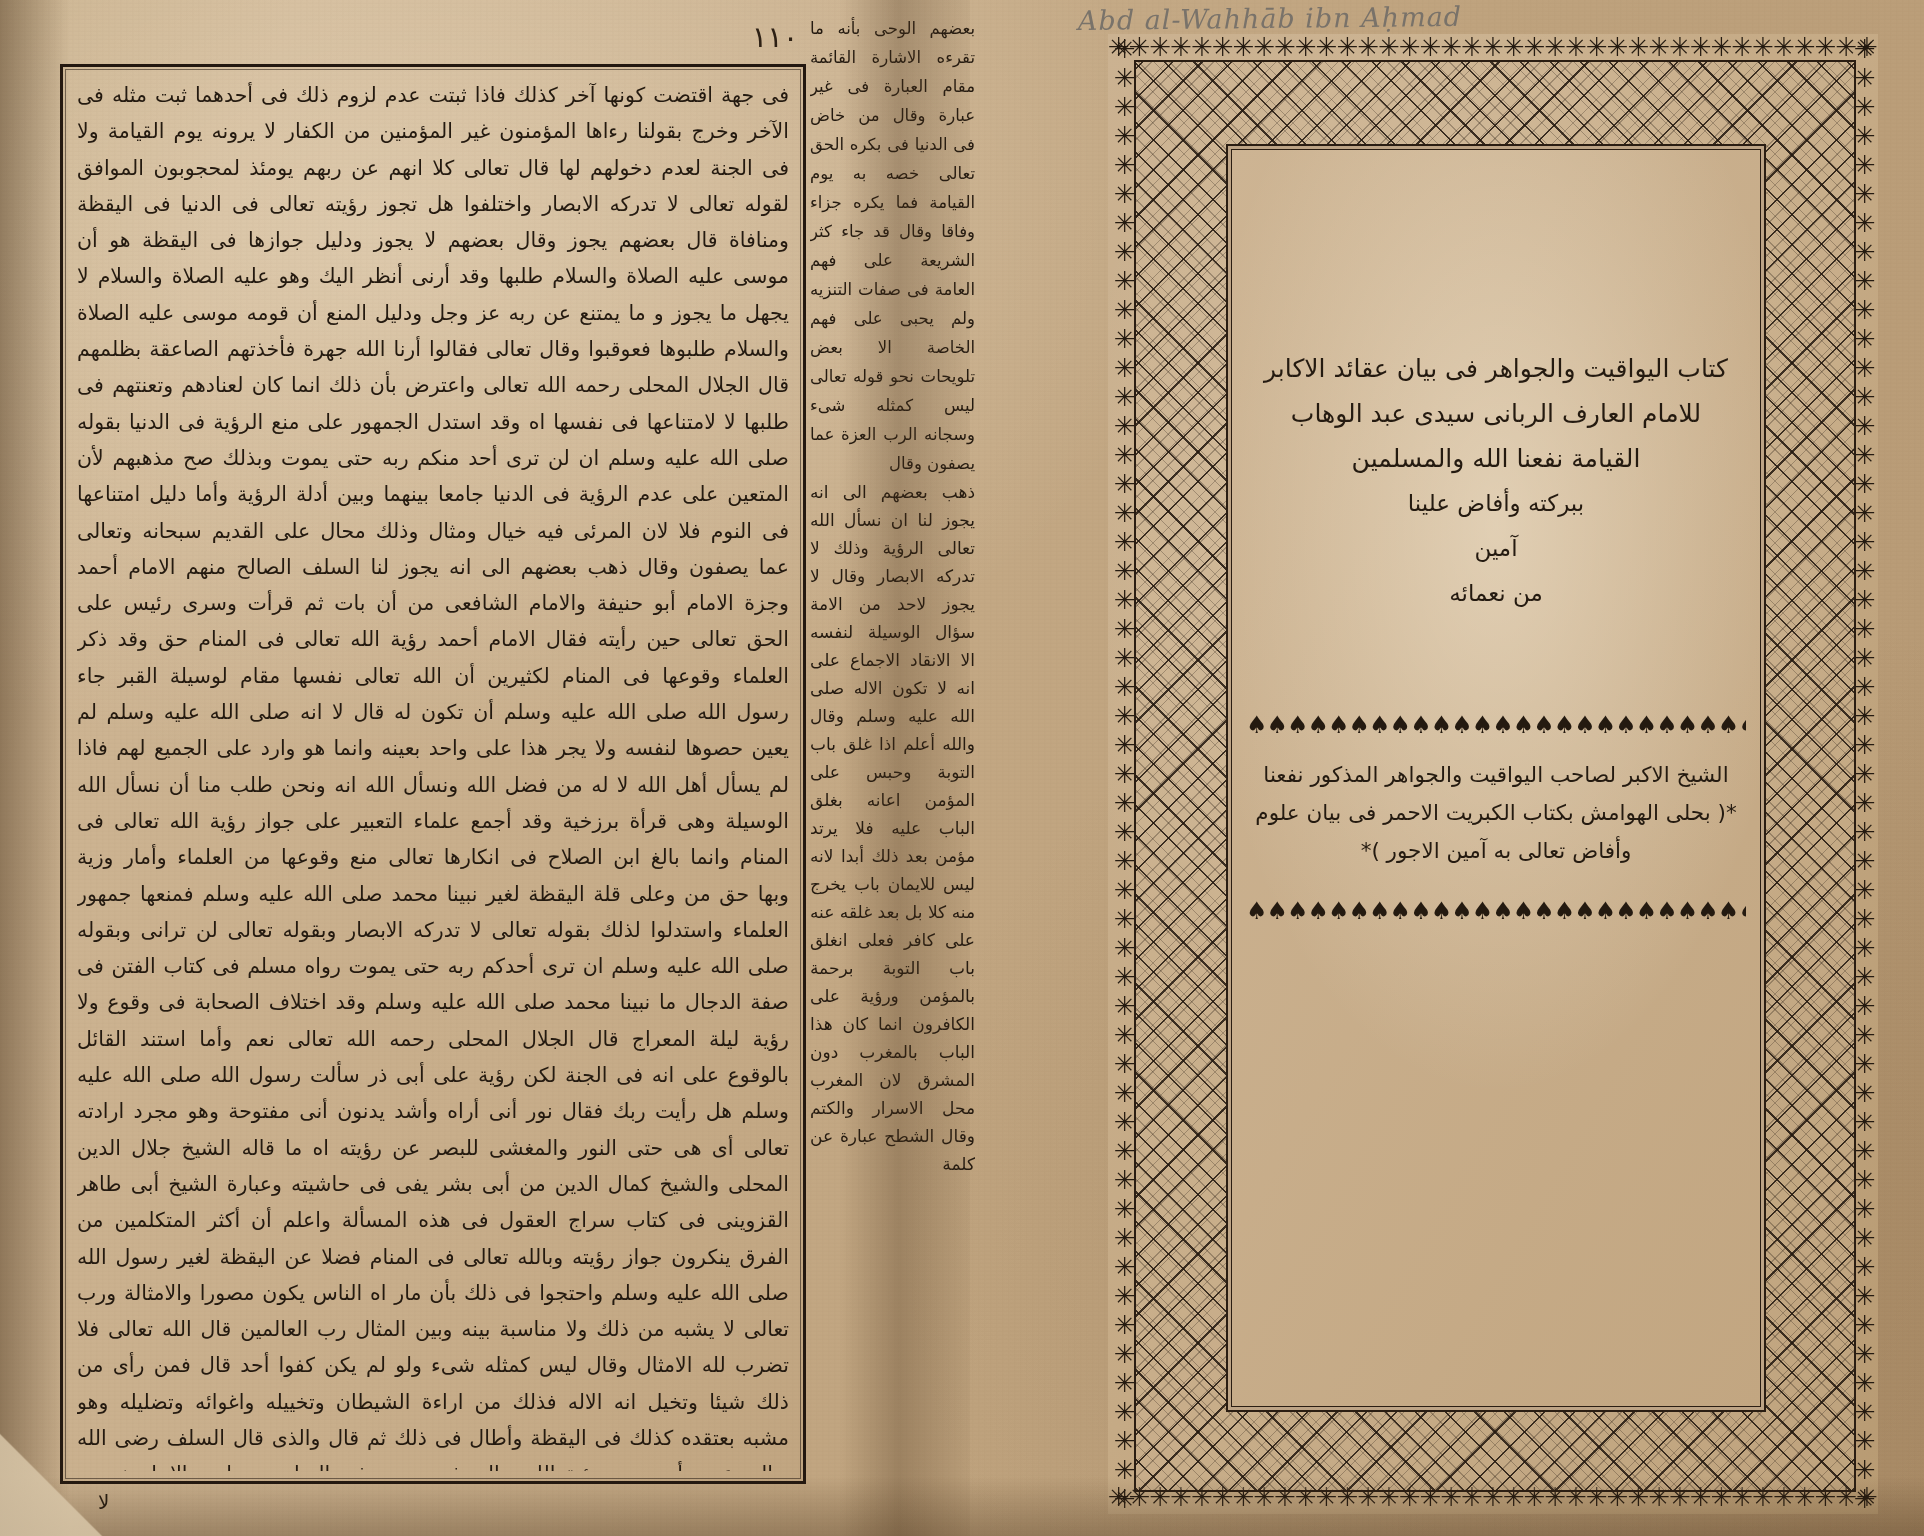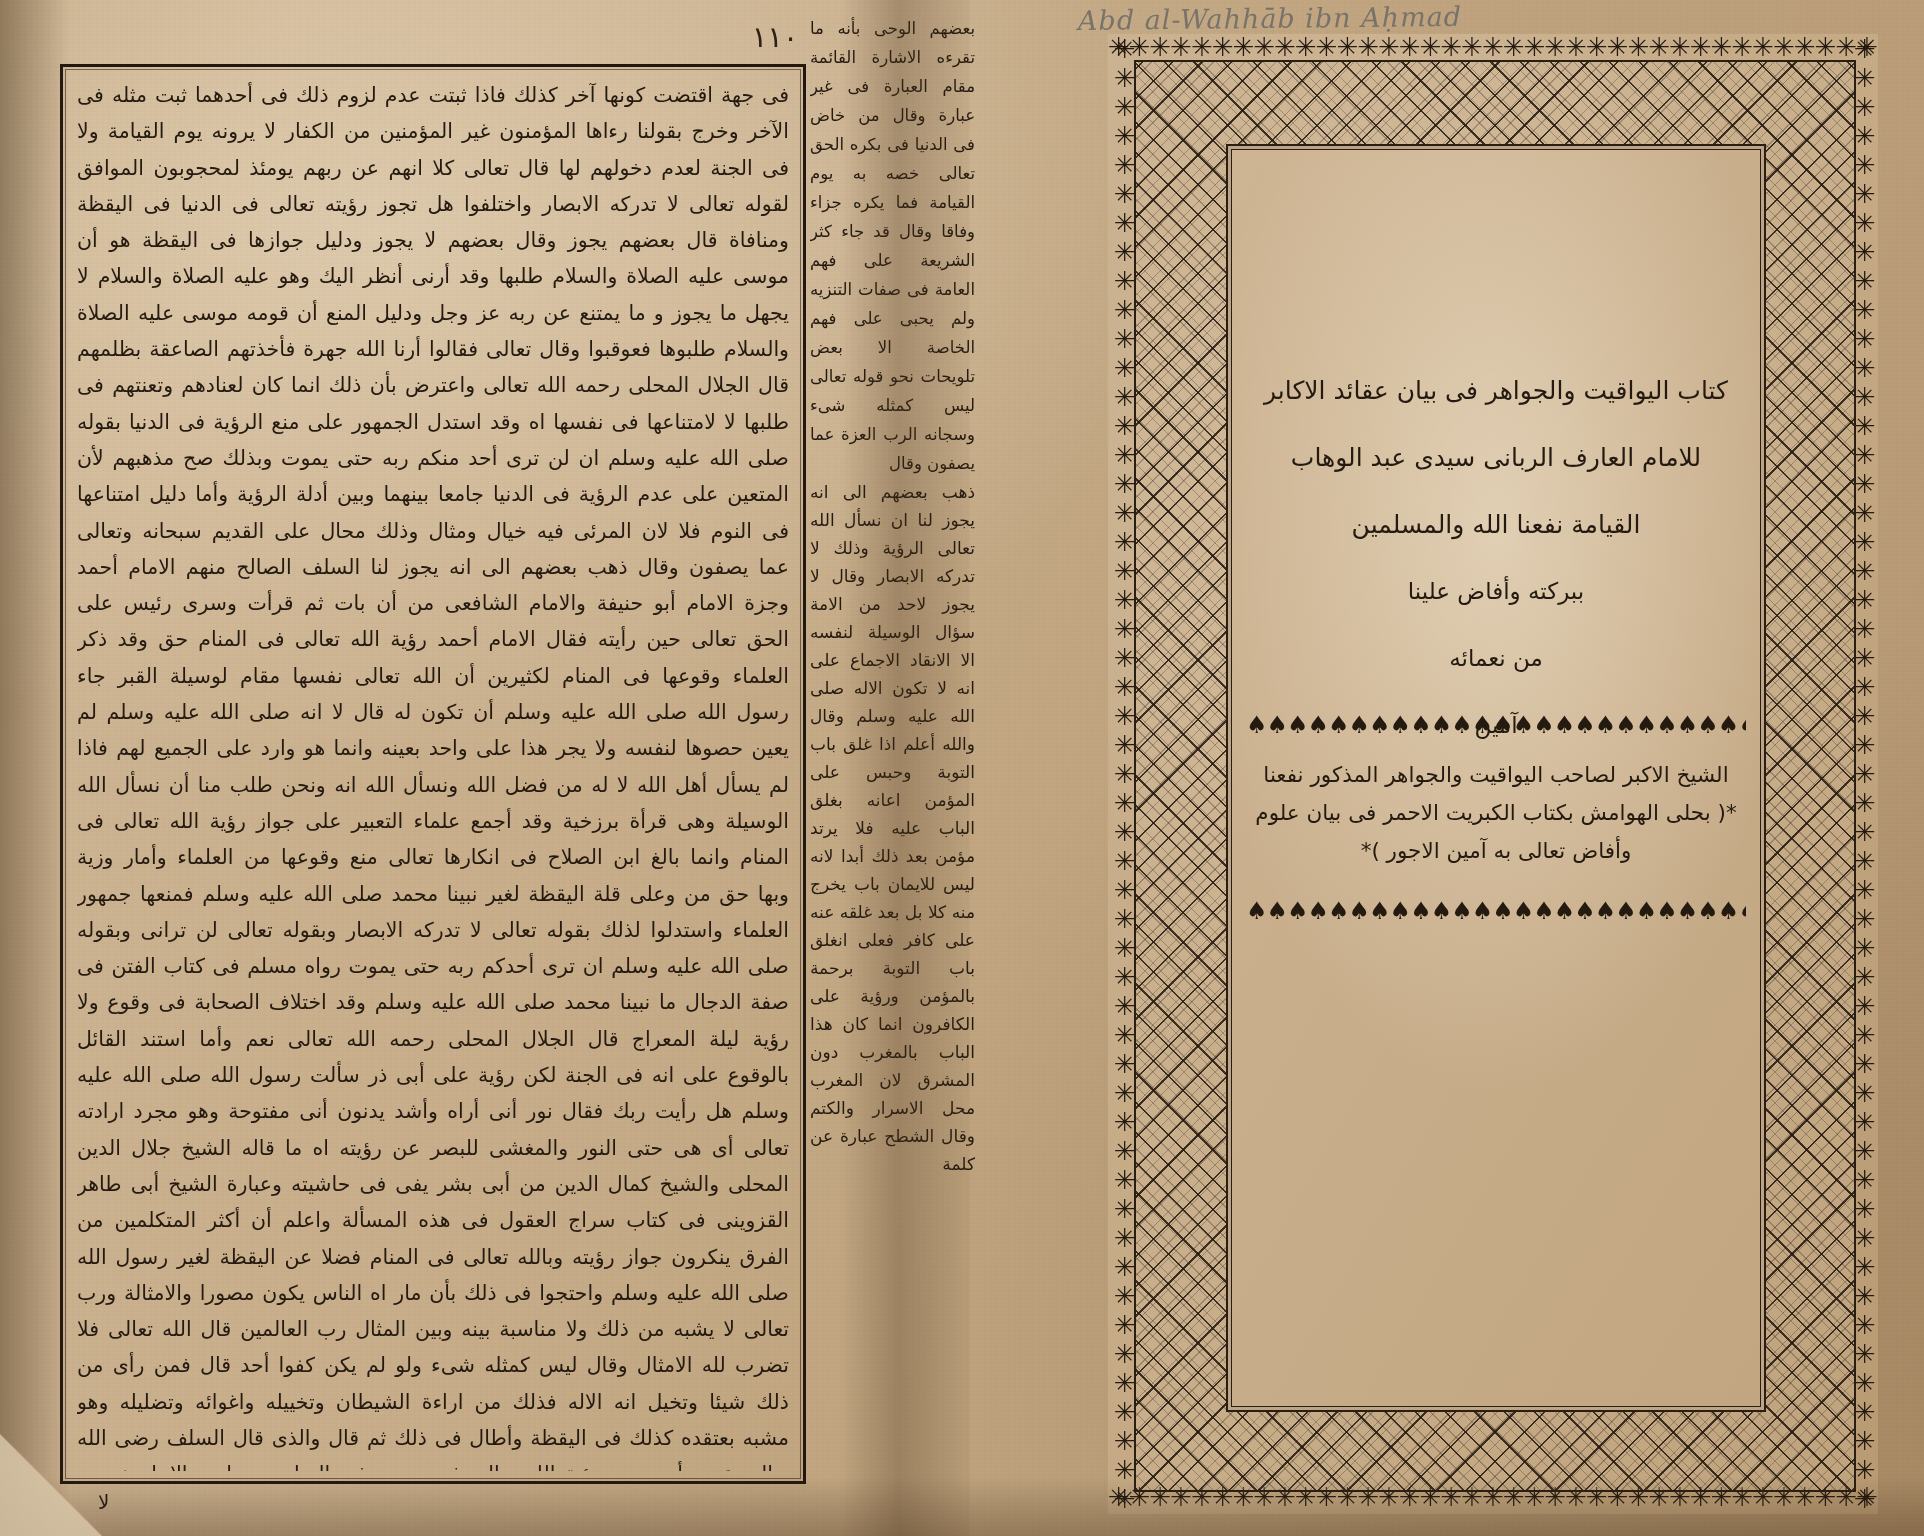--- a/index.html
+++ b/index.html
@@ -204,21 +204,20 @@
     top: 200px;
     width: 500px;
     direction: rtl;
     text-align: center;
     color: #241a10;
   }
   #title-block .l {
     font-size: 25px;
     line-height: 45px;
     white-space: nowrap;
-    margin-top: 22px;
   }
   #title-block .l.small { font-size: 23px; }
   .rule-orn {
     position: absolute;
     left: 18px;
     width: 500px;
     height: 26px;
     color: #241a10;
     font-size: 24px;
     line-height: 26px;
@@ -302,22 +301,22 @@
 
     <div id="lattice"></div>
 
     <div id="inner-panel">
 
       <div id="title-block">
         <div class="l">كتاب اليواقيت والجواهر فى بيان عقائد الاكابر</div>
         <div class="l">للامام العارف الربانى سيدى عبد الوهاب</div>
         <div class="l">القيامة نفعنا الله والمسلمين</div>
         <div class="l small">ببركته وأفاض علينا</div>
+        <div class="l small">آمين</div>
         <div class="l small">من نعمائه</div>
-        <div class="l small">آمين</div>
       </div>
 
       <div class="rule-orn" id="rule-a">♠♠♠♠♠♠♠♠♠♠♠♠♠♠♠♠♠♠♠♠♠♠♠♠♠♠♠♠♠♠♠♠♠♠</div>
 
       <div id="note-block">
         <div class="l">الشيخ الاكبر لصاحب اليواقيت والجواهر المذكور نفعنا</div>
         <div class="l">*( بحلى الهوامش بكتاب الكبريت الاحمر فى بيان علوم</div>
         <div class="l">وأفاض تعالى به آمين الاجور )*</div>
       </div>
 

